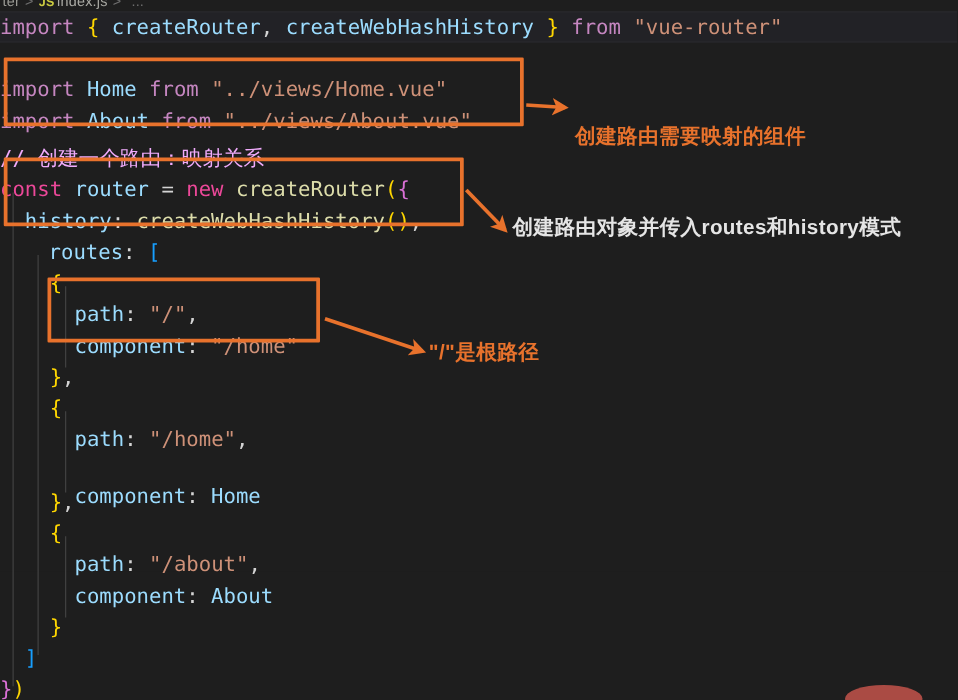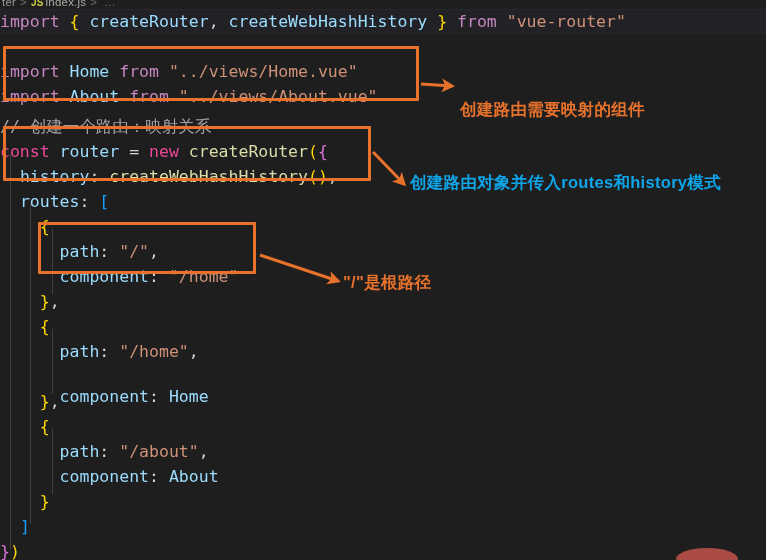--- a/index.html
+++ b/index.html
@@ -80,21 +80,21 @@
     color: #d4d4d4;
     letter-spacing: 0px;
   }
 
   
   .t-kw      { color: #c586c0; }  
   .t-decl    { color: #ec4899; text-align: center; }  
   .t-ident   { color: #9cdcfe; }  
   .t-fn      { color: #dcdcaa; }  
   .t-str     { color: #ce9178; }  
-  .t-comment { color: #a3a3a3; }  
+  .t-comment { color: #f0abfc; }  
   .t-plain   { color: #d4d4d4; }
   .b-yellow  { color: #ffd700; }
   .b-pink    { color: #da70d6; }
   .b-blue    { color: #179fff; }
 
   
   .anno-box {
     position: absolute;
     border: 3px solid #e8722c;
     box-sizing: border-box;
@@ -156,21 +156,21 @@
       <div class="indent-guide" style="left: 52px; top: 420px; height: 65px;"></div>
     </div>
   <div id="code-layer">
       <div class="code-line" style="top: 0px;"><span class="t-kw">import</span><span class="t-plain"> </span><span class="b-yellow">{</span><span class="t-plain"> </span><span class="t-ident">createRouter</span><span class="t-plain">,</span><span class="t-plain"> </span><span class="t-ident">createWebHashHistory</span><span class="t-plain"> </span><span class="b-yellow">}</span><span class="t-plain"> </span><span class="t-kw">from</span><span class="t-plain"> </span><span class="t-str">"vue-router"</span></div>
       <div class="code-line" style="top: 25px;"></div>
       <div class="code-line" style="top: 50px;"><span class="t-kw">import</span><span class="t-plain"> </span><span class="t-ident">Home</span><span class="t-plain"> </span><span class="t-kw">from</span><span class="t-plain"> </span><span class="t-str">"../views/Home.vue"</span></div>
       <div class="code-line" style="top: 75px;"><span class="t-kw">import</span><span class="t-plain"> </span><span class="t-ident">About</span><span class="t-plain"> </span><span class="t-kw">from</span><span class="t-plain"> </span><span class="t-str">"../views/About.vue"</span></div>
       <div class="code-line" style="top: 105px;"><span class="t-comment">// 创建一个路由：映射关系</span></div>
       <div class="code-line" style="top: 130px;"><span class="t-decl">const</span><span class="t-plain"> </span><span class="t-ident">router</span><span class="t-plain"> </span><span class="t-plain">=</span><span class="t-plain"> </span><span class="t-decl">new</span><span class="t-plain"> </span><span class="t-fn">createRouter</span><span class="b-yellow">(</span><span class="b-pink">{</span></div>
       <div class="code-line" style="top: 155px;"><span class="t-plain">  </span><span class="t-ident">history</span><span class="t-plain">: </span><span class="t-fn">createWebHashHistory</span><span class="b-yellow">()</span><span class="t-plain">,</span></div>
-      <div class="code-line" style="top: 180px;"><span class="t-plain">  </span><span class="t-ident">routes</span><span class="t-plain">: </span><span class="b-blue">[</span></div>
+      <div class="code-line" style="top: 180px; margin-left: 19px;"><span class="t-plain">  </span><span class="t-ident">routes</span><span class="t-plain">: </span><span class="b-blue">[</span></div>
       <div class="code-line" style="top: 205px;"><span class="t-plain">    </span><span class="b-yellow">{</span></div>
       <div class="code-line" style="top: 230px;"><span class="t-plain">      </span><span class="t-ident">path</span><span class="t-plain">: </span><span class="t-str">"/"</span><span class="t-plain">,</span></div>
       <div class="code-line" style="top: 255px;"><span class="t-plain">      </span><span class="t-ident">component</span><span class="t-plain">: </span><span class="t-str">"/home"</span></div>
       <div class="code-line" style="top: 280px;"><span class="t-plain">    </span><span class="b-yellow">}</span><span class="t-plain">,</span></div>
       <div class="code-line" style="top: 305px;"><span class="t-plain">    </span><span class="b-yellow">{</span></div>
       <div class="code-line" style="top: 330px;"><span class="t-plain">      </span><span class="t-ident">path</span><span class="t-plain">: </span><span class="t-str">"/home"</span><span class="t-plain">,</span></div>
       <div class="code-line" style="top: 375px;"><span class="t-plain">      </span><span class="t-ident">component</span><span class="t-plain">: </span><span class="t-ident">Home</span></div>
       <div class="code-line" style="top: 380px;"><span class="t-plain">    </span><span class="b-yellow">}</span><span class="t-plain">,</span></div>
       <div class="code-line" style="top: 405px;"><span class="t-plain">    </span><span class="b-yellow">{</span></div>
       <div class="code-line" style="top: 430px;"><span class="t-plain">      </span><span class="t-ident">path</span><span class="t-plain">: </span><span class="t-str">"/about"</span><span class="t-plain">,</span></div>
@@ -203,17 +203,17 @@
     </svg>
     <svg class="anno-arrow" width="106" height="54" style="left: 246px; top: 241px;">
       <defs>
         <marker id="ah2" markerWidth="5" markerHeight="5" refX="3.4" refY="2.5" orient="auto" markerUnits="strokeWidth">
           <path d="M0,0.2 L4.4,2.5 L0,4.8 L1.1,2.5 Z" fill="#e8722c"></path>
         </marker>
       </defs>
       <line x1="14" y1="14" x2="92" y2="40" stroke="#e8722c" stroke-width="3" marker-end="url(#ah2)"></line>
     </svg>
     <div class="anno-label" style="left: 460px; top: 77px; color: rgb(232, 114, 44); margin-top: 20px;"><div>创建路由需要映射的组件</div></div>
-    <div class="anno-label" style="left: 410px; top: 170px; color: #0ea5e9;"><div>创建路由对象并传入routes和history模式</div></div>
+    <div class="anno-label" style="left: 410px; top: 170px; color: #e5e5e5;"><div>创建路由对象并传入routes和history模式</div></div>
     <div class="anno-label" style="left: 343px; top: 270px; color: rgb(232, 114, 44);"><div>"/"是根路径</div></div>
   </div>
 
 <div id="bottom-blob"></div>
 
 </body></html>

